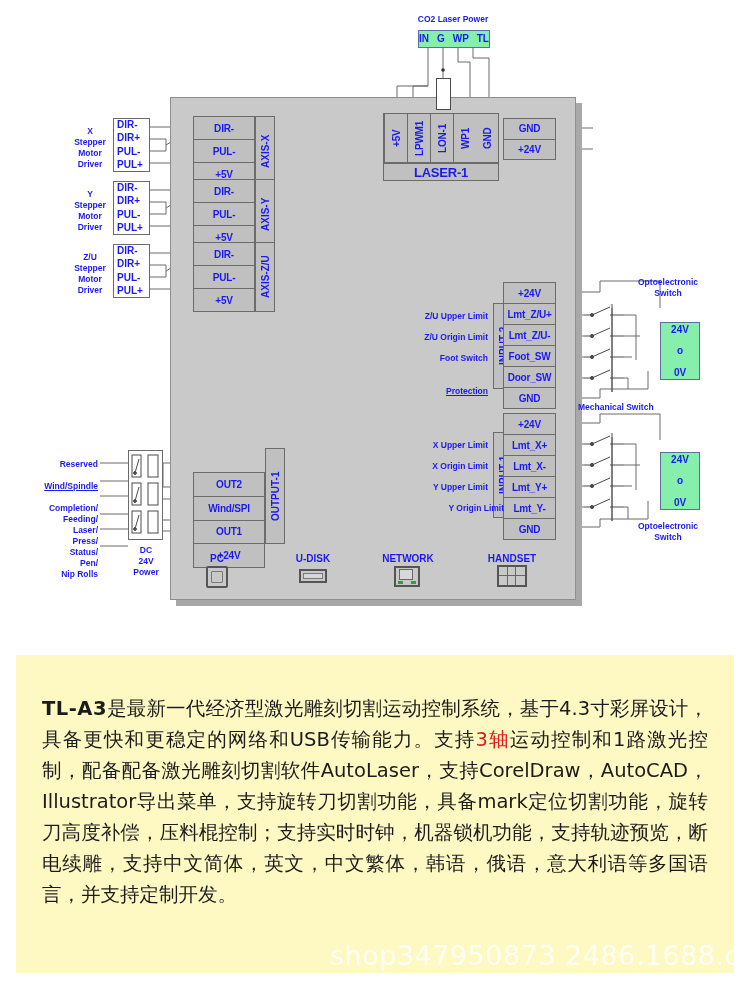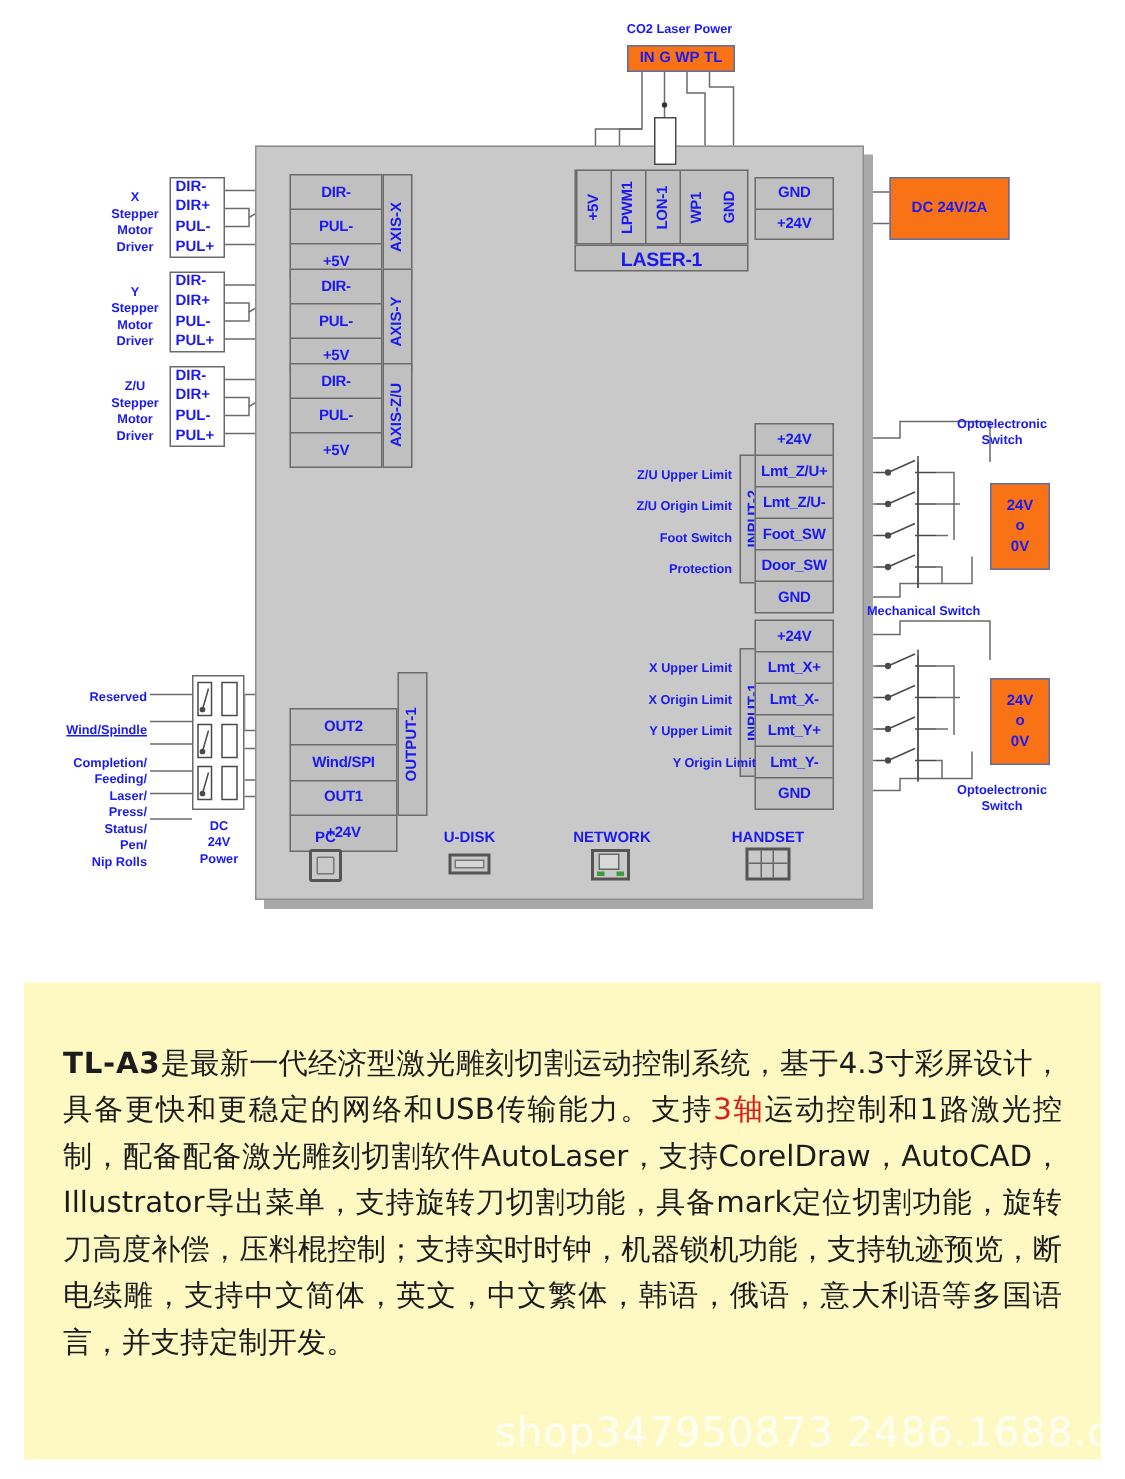--- a/index.html
+++ b/index.html
@@ -66,28 +66,28 @@
     justify-content:center;
     writing-mode:vertical-rl;
     transform:rotate(180deg);
     letter-spacing:0px;
   }
 
   
   .pbox {
     position:absolute;
     border:1px solid #5a6fa0;
-    background:#f97316;
+    background:#86efac;
     color:#1a1af0;
     font-weight:bold;
     font-size:10px;
     display:flex;
     flex-direction:column;
     align-items:center;
-    justify-content:center;
+    justify-content:space-between;
     line-height:1.35;
   }
 
   
   .lbl {
     position:absolute;
     color:#1a1af0;
     font-weight:bold;
     font-size:8.5px;
     line-height:11px;
@@ -321,23 +321,20 @@
     <div class="pin vert" style="border-bottom:none;">GND</div>
   </div>
   <div class="block" style="left:383px; top:163px; width:116px; height:18px;">
     <div class="pin" style="font-size:13px;">LASER-1</div>
   </div>
 
   <div class="block" style="left:503px; top:118px; width:53px; height:42px;">
     <div class="pin">GND</div>
     <div class="pin">+24V</div>
   </div>
-  <div class="pbox" style="left:593px; top:118px; width:80px; height:42px;">
-    <span>DC 24V/2A</span>
-  </div>
 
   <div class="lbl c" style="left:66px; top:126px; width:48px;">X
 Stepper
 Motor
 Driver</div>
   <div class="drv" style="left:113px; top:118px; width:37px; height:54px;">
     <span>DIR-</span>
     <span>DIR+</span>
     <span>PUL-</span>
     <span>PUL+</span>
@@ -388,21 +385,21 @@
     <div class="pin">+24V</div>
     <div class="pin">Lmt_Z/U+</div>
     <div class="pin">Lmt_Z/U-</div>
     <div class="pin">Foot_SW</div>
     <div class="pin">Door_SW</div>
     <div class="pin">GND</div>
   </div>
   <div class="lbl r" style="left:398px; top:311px; width:90px;">Z/U Upper Limit</div>
   <div class="lbl r" style="left:398px; top:332px; width:90px;">Z/U Origin Limit</div>
   <div class="lbl r" style="left:398px; top:353px; width:90px;">Foot Switch</div>
-  <div class="lbl r" style="left:398px; top:374px; width:90px;">Protection</div>
+  <div class="lbl r" style="left:398px; top:386px; width:90px;text-decoration:underline;">Protection</div>
 
   <svg class="swbank" style="left:584px; top:300px; width:46px; height:96px;" viewBox="0 0 46 96">
     <g stroke="#4a4a4a" stroke-width="1" fill="none">
       <path d="M0 15 L8 15"></path>
         <path d="M8 15 L26 7"></path>
         <circle cx="8" cy="15" r="1.6" fill="#4a4a4a"></circle>
         <path d="M26 15 L40 15"></path>
       <path d="M0 36 L8 36"></path>
         <path d="M8 36 L26 28"></path>
         <circle cx="8" cy="36" r="1.6" fill="#4a4a4a"></circle>

